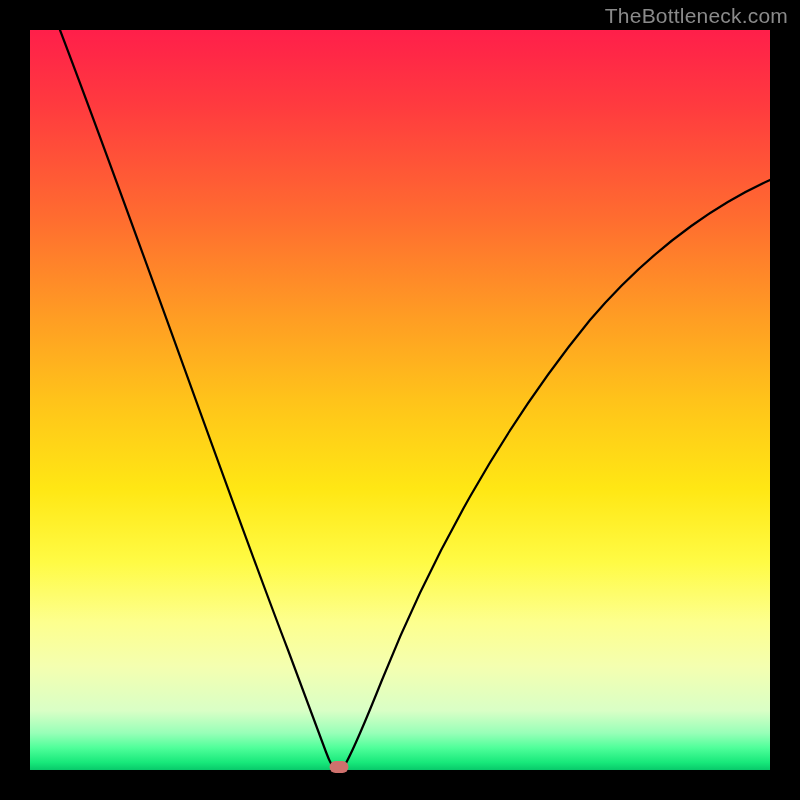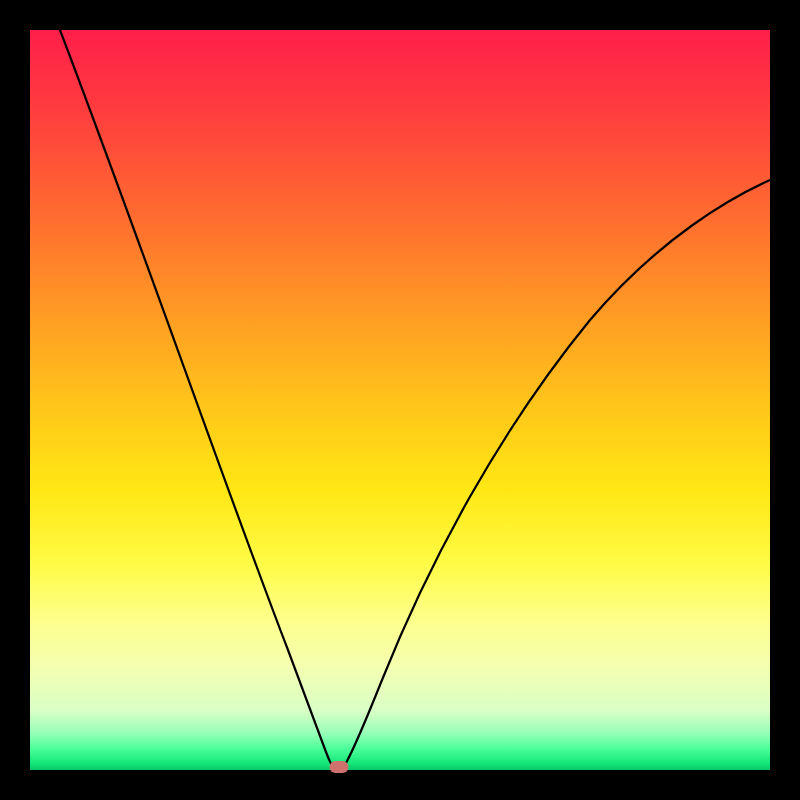--- a/index.html
+++ b/index.html
@@ -88,13 +88,14 @@
 
       <path d="M 312 740
                C 320 728, 332 700, 352 650
                C 400 530, 470 400, 560 290
                C 630 208, 700 168, 740 150"></path>
     </svg>
 
     <div class="dot" style="left:309px; top:737px;"></div>
   </div>
 
+  <div class="watermark">TheBottleneck.com</div>
 </div>
 
 </body></html>

